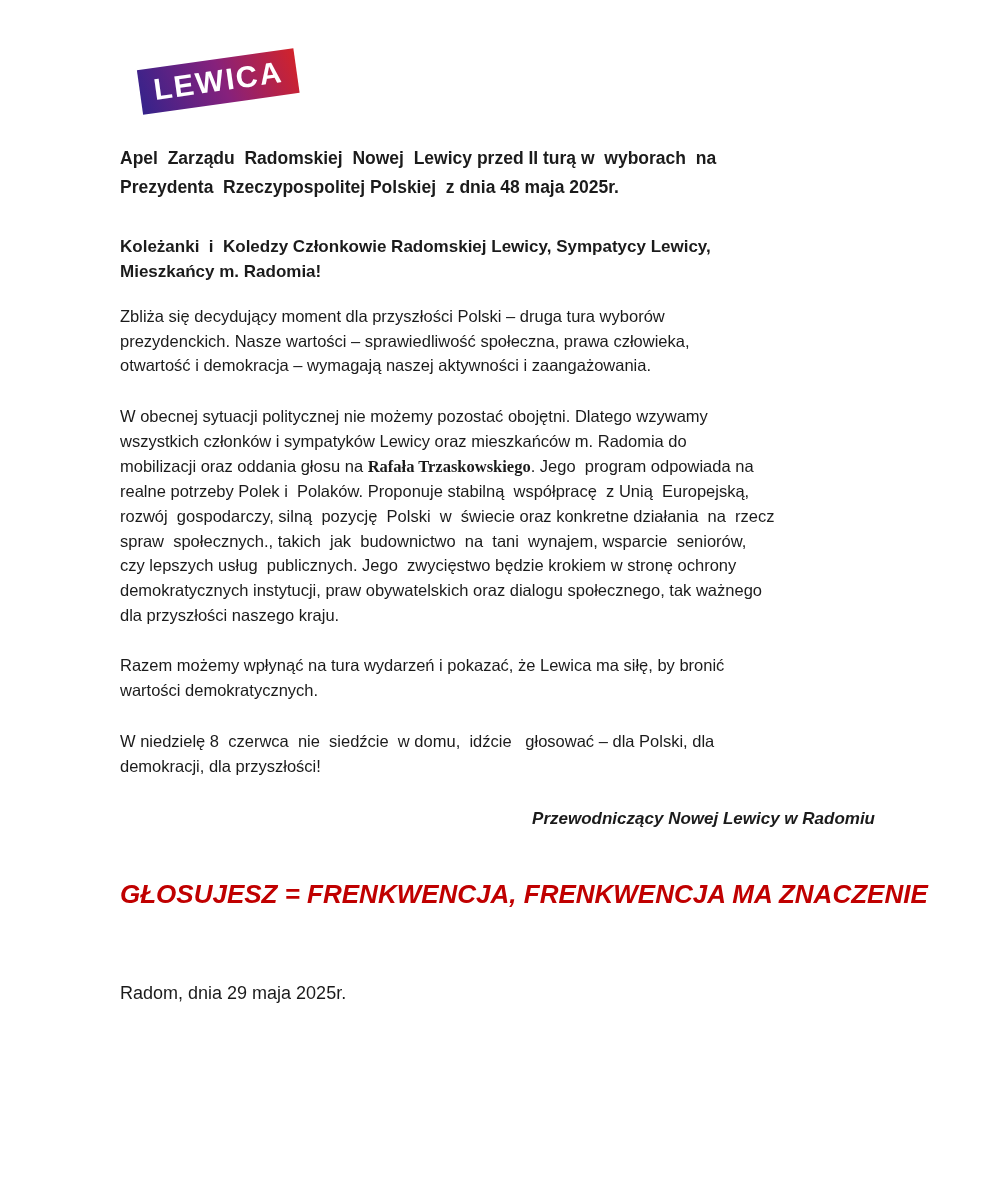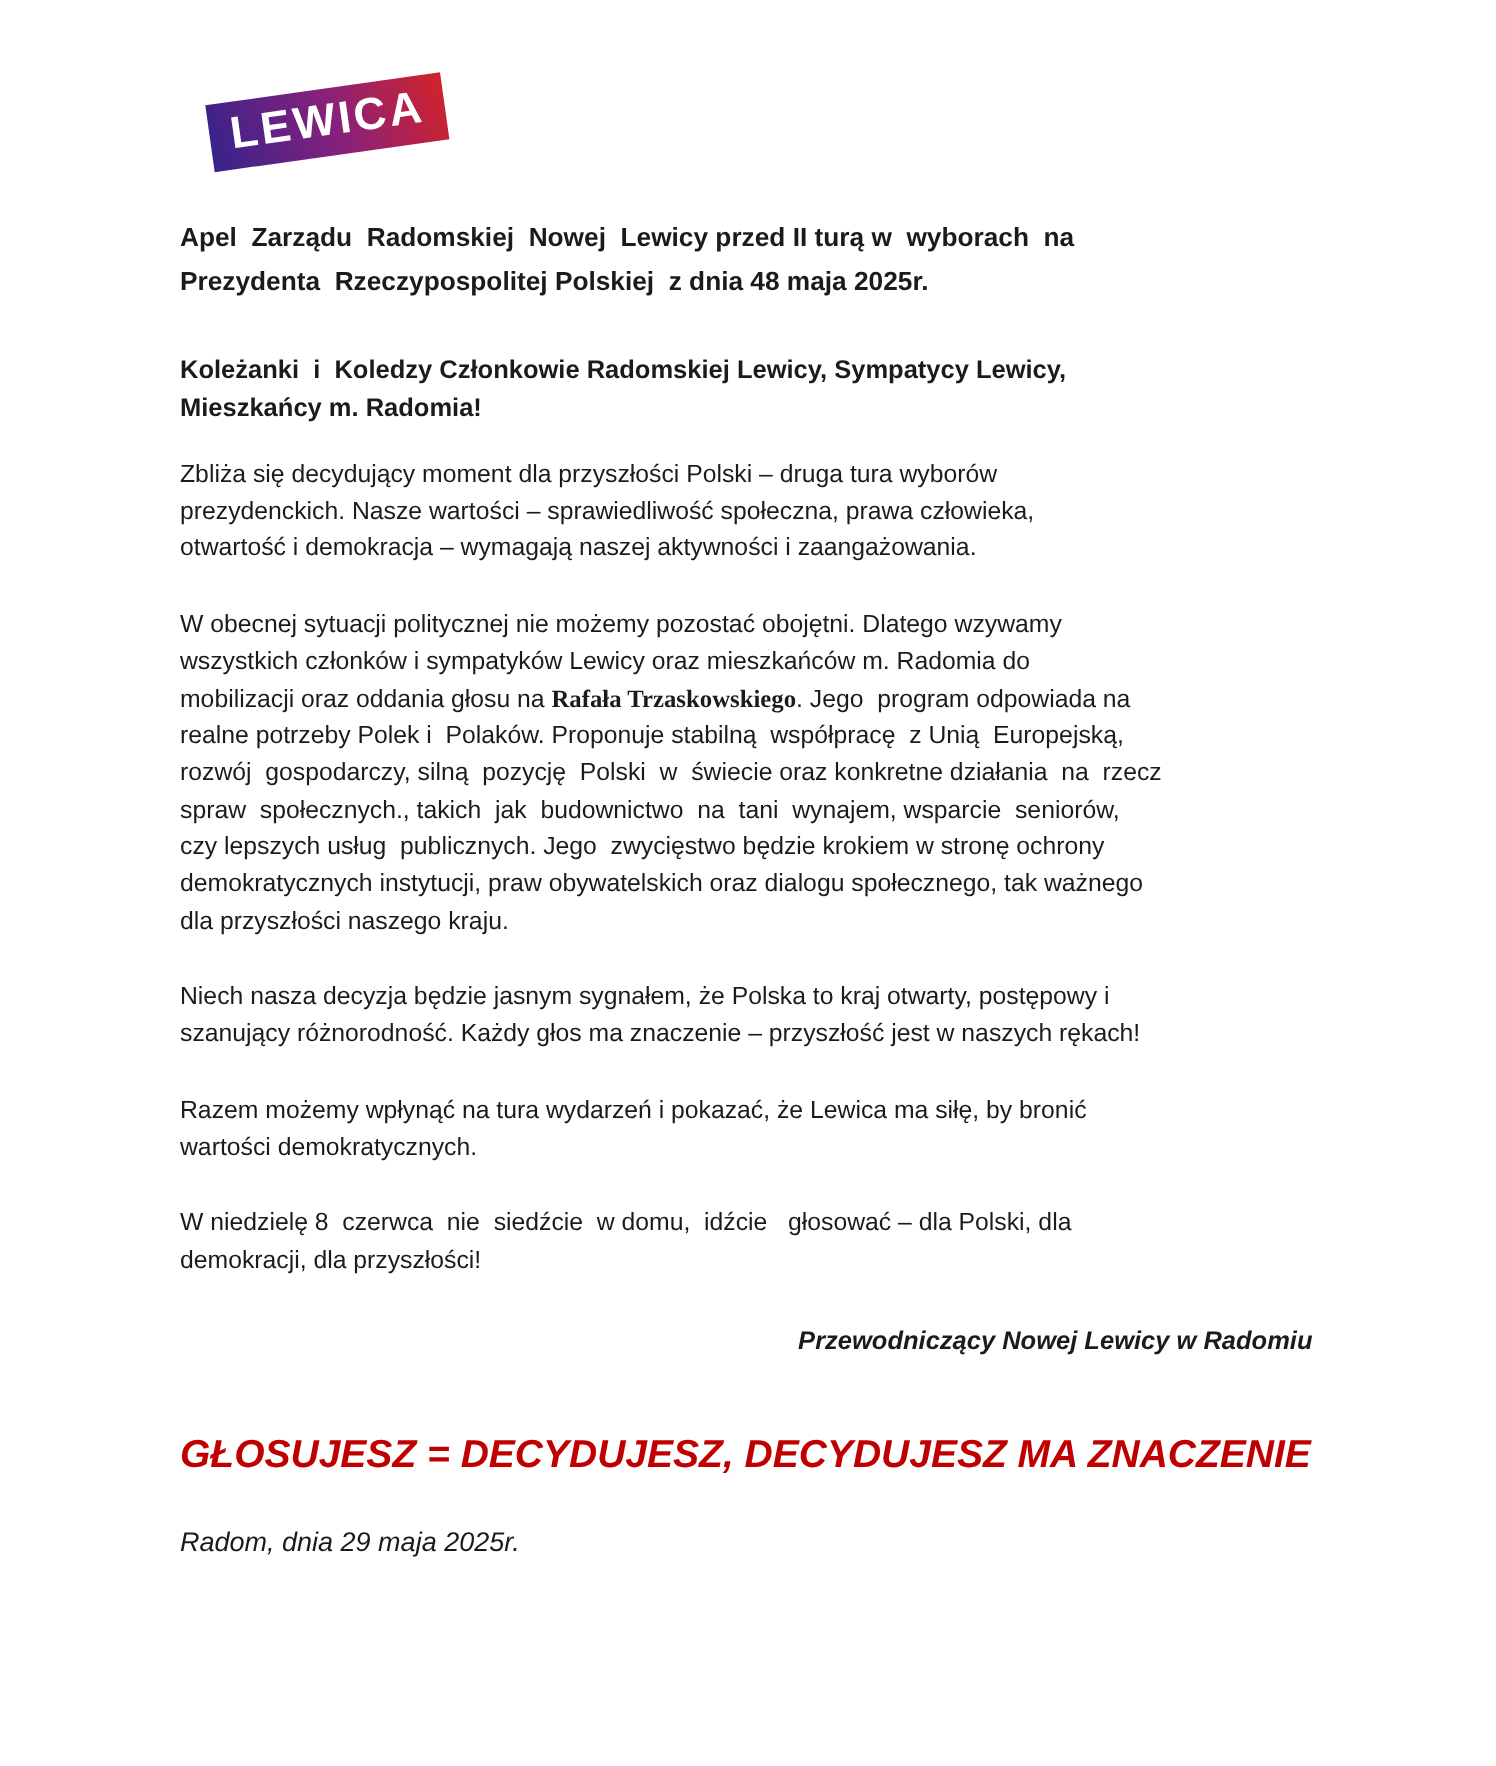--- a/index.html
+++ b/index.html
@@ -66,22 +66,21 @@
   .slogan {
     margin-top: 48px;
     font-weight: bold;
     font-style: italic;
     font-size: 26px;
     line-height: 30px;
     color: #c00000;
     white-space: nowrap;
   }
   .date-line {
-    margin-top: 32px;
-    font-style: italic;
+    margin-top: 72px;
     font-size: 18px;
     line-height: 24px;
   }
 </style>
 </head>
 <body>
 
 <div class="page">
 
   <div class="logo-wrap">
@@ -101,30 +100,28 @@
   <p class="para"><span>W obecnej sytuacji politycznej nie możemy pozostać obojętni. Dlatego wzywamy
 wszystkich członków i sympatyków Lewicy oraz mieszkańców m. Radomia do
 mobilizacji oraz oddania głosu na </span><span class="inline-bold">Rafała Trzaskowskiego</span><span>. Jego  program odpowiada na
 realne potrzeby Polek i  Polaków. Proponuje stabilną  współpracę  z Unią  Europejską,
 rozwój  gospodarczy, silną  pozycję  Polski  w  świecie oraz konkretne działania  na  rzecz
 spraw  społecznych., takich  jak  budownictwo  na  tani  wynajem, wsparcie  seniorów,
 czy lepszych usług  publicznych. Jego  zwycięstwo będzie krokiem w stronę ochrony
 demokratycznych instytucji, praw obywatelskich oraz dialogu społecznego, tak ważnego
 dla przyszłości naszego kraju.</span></p>
 
-  <p class="para">Niech nasza decyzja będzie jasnym sygnałem, że Polska to kraj otwarty, postępowy i
-szanujący różnorodność. Każdy głos ma znaczenie – przyszłość jest w naszych rękach!</p>
 
   <p class="para">Razem możemy wpłynąć na tura wydarzeń i pokazać, że Lewica ma siłę, by bronić
 wartości demokratycznych.</p>
 
   <p class="para">W niedzielę 8  czerwca  nie  siedźcie  w domu,  idźcie   głosować – dla Polski, dla
 demokracji, dla przyszłości!</p>
 
   <div class="signature">
     <div class="sig-title">Przewodniczący Nowej Lewicy w Radomiu</div>
   </div>
 
-  <div class="slogan">GŁOSUJESZ = DECYDUJESZ, DECYDUJESZ MA ZNACZENIE</div>
+  <div class="slogan">GŁOSUJESZ = FRENKWENCJA, FRENKWENCJA MA ZNACZENIE</div>
 
   <div class="date-line">Radom, dnia 29 maja 2025r.</div>
 
 </div>
 
 </body></html>

